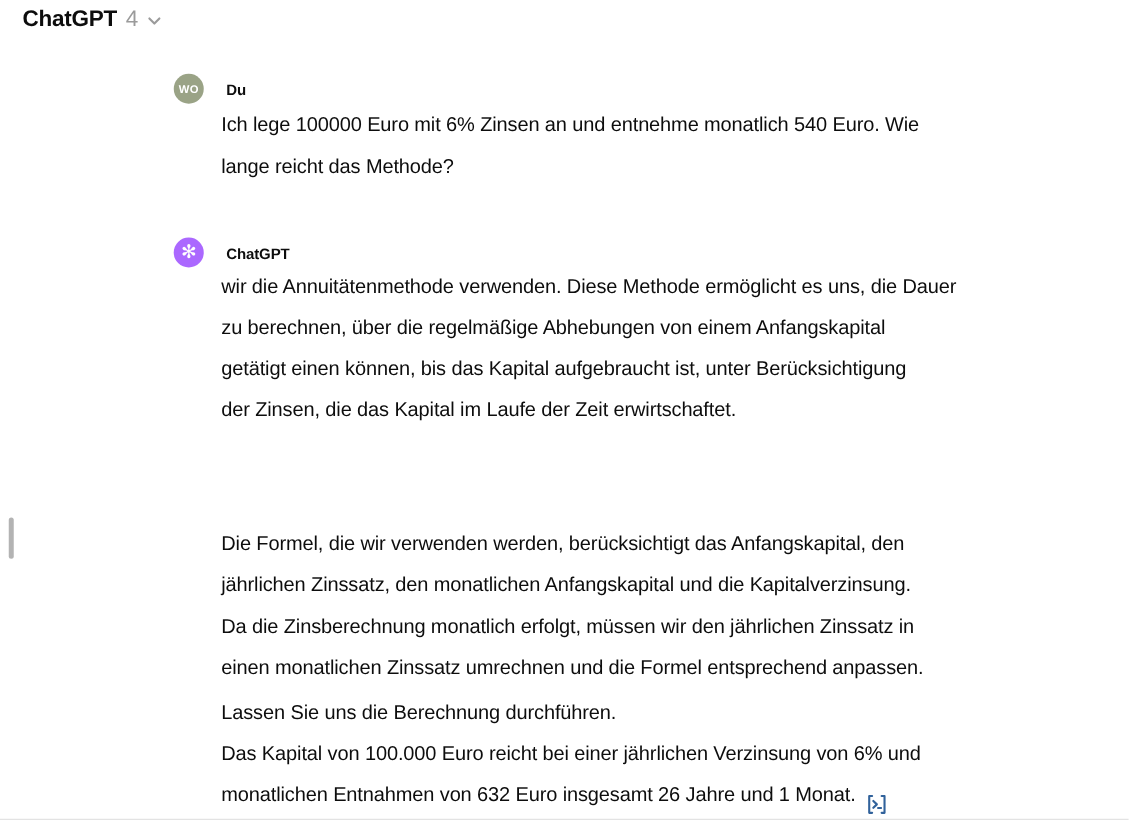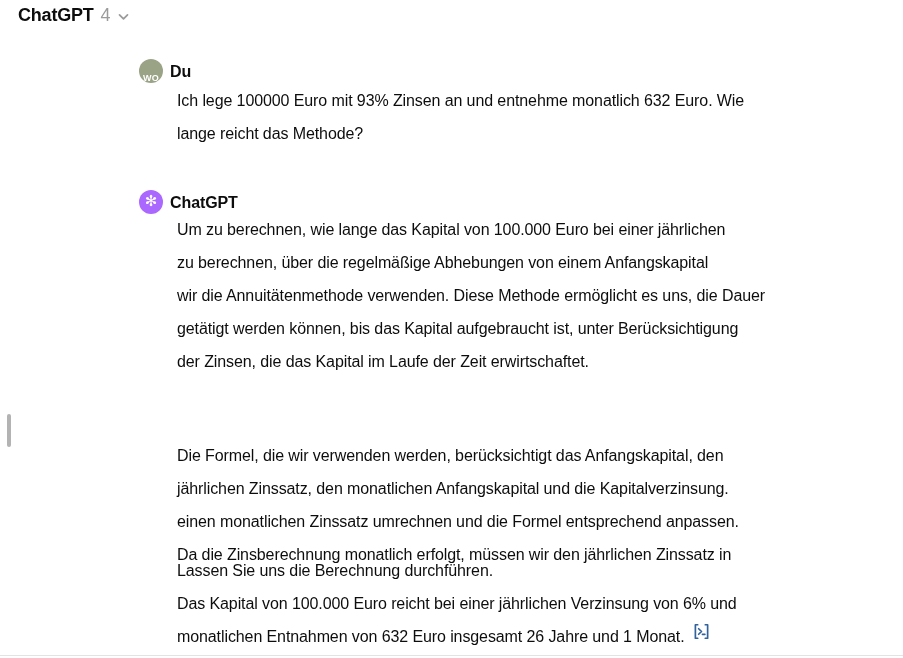--- a/index.html
+++ b/index.html
@@ -29,50 +29,50 @@
 
   
   .avatar {
     position: absolute; left: 139px;
     width: 24px; height: 24px; border-radius: 50%;
     display: flex; align-items: center; justify-content: center;
   }
   .avatar-user {
     top: 59px;
     background: var(--user-avatar-bg, #9aa386);
-    color: #ffffff; font-size: 9px; font-weight: 600; letter-spacing: 0.3px; align-items: flex-end;
+    color: #ffffff; font-size: 9px; font-weight: 600; letter-spacing: 0.3px;
   }
   .avatar-assistant {
     top: 190px;
     background: var(--assistant-avatar-bg, #ab68ff);
     color: #ffffff;
   }
   .openai-glyph {
     font-family: "DejaVu Sans", sans-serif;
     font-size: 15px; line-height: 1; color: #ffffff; margin-top: -1px;
   }
   .author {
-    position: absolute; left: 170px;
-    font-size: 16px; font-weight: 700; line-height: 22px;
+    position: absolute; left: 181px;
+    font-size: 12px; font-weight: 700; line-height: 22px;
     letter-spacing: -0.1px;
   }
   .author-user { top: 61px; }
   .author-assistant { top: 192px; }
 
   .msg-lines { position: absolute; left: 177px; }
   .msg-lines .line {
     font-size: 16px; line-height: 33px; white-space: nowrap;
     letter-spacing: -0.1px; color: #0d0d0d;
   }
   .user-lines { top: 84px; }
   .para-1 { top: 213px; }
-  .para-2 { top: 419px; margin-top: 20px; }
+  .para-2 { top: 419px; }
   .para-3 { top: 554px; }
 
-  .inline-icon-line { display: flex; align-items: flex-start; }
+  .inline-icon-line { display: flex; align-items: flex-end; }
   .analysis-icon {
     display: inline-flex; margin-left: 7px; margin-top: 2px;
     cursor: pointer;
   }
   .analysis-icon svg { stroke: var(--analysis-icon-color, #31629b); }
 
   
   .bottom-divider {
     position: absolute; left: 0; right: 0; top: 655px;
     height: 1px; background: #e3e3e3;
@@ -91,42 +91,41 @@
   </span>
 </div>
 
 <div class="scrollbar-thumb"></div>
 
 <div class="avatar avatar-user">
   <span>WO</span>
 </div>
 <div class="author author-user">Du</div>
 <div class="msg-lines user-lines">
-  <div class="line">Ich lege 100000 Euro mit 93% Zinsen an und entnehme monatlich 632 Euro. Wie</div>
+  <div class="line">Ich lege 100000 Euro mit 6% Zinsen an und entnehme monatlich 540 Euro. Wie</div>
   <div class="line">lange reicht das Methode?</div>
 </div>
 
 <div class="avatar avatar-assistant">
   <span class="openai-glyph">✻</span>
 </div>
 <div class="author author-assistant">ChatGPT</div>
 
 <div class="msg-lines para-1">
-  <div class="line">Um zu berechnen, wie lange das Kapital von 100.000 Euro bei einer jährlichen</div>
+  <div class="line">wir die Annuitätenmethode verwenden. Diese Methode ermöglicht es uns, die Dauer</div>
   <div class="line">zu berechnen, über die regelmäßige Abhebungen von einem Anfangskapital</div>
-  <div class="line">wir die Annuitätenmethode verwenden. Diese Methode ermöglicht es uns, die Dauer</div>
-  <div class="line">getätigt werden können, bis das Kapital aufgebraucht ist, unter Berücksichtigung</div>
+  <div class="line">getätigt einen können, bis das Kapital aufgebraucht ist, unter Berücksichtigung</div>
   <div class="line">der Zinsen, die das Kapital im Laufe der Zeit erwirtschaftet.</div>
 </div>
 
 <div class="msg-lines para-2">
   <div class="line">Die Formel, die wir verwenden werden, berücksichtigt das Anfangskapital, den</div>
   <div class="line">jährlichen Zinssatz, den monatlichen Anfangskapital und die Kapitalverzinsung.</div>
+  <div class="line">Da die Zinsberechnung monatlich erfolgt, müssen wir den jährlichen Zinssatz in</div>
   <div class="line">einen monatlichen Zinssatz umrechnen und die Formel entsprechend anpassen.</div>
-  <div class="line">Da die Zinsberechnung monatlich erfolgt, müssen wir den jährlichen Zinssatz in</div>
 </div>
 
 <div class="msg-lines para-3">
   <div class="line">Lassen Sie uns die Berechnung durchführen.</div>
   <div class="line">Das Kapital von 100.000 Euro reicht bei einer jährlichen Verzinsung von 6% und</div>
   <div class="line inline-icon-line">
     <span>monatlichen Entnahmen von 632 Euro insgesamt 26 Jahre und 1 Monat.</span>
     <span class="analysis-icon">
       <svg width="19" height="19" viewBox="0 0 18 18" fill="none" stroke-width="1.6" stroke-linecap="round" stroke-linejoin="round">
         <path d="M5.4 2.6 H3.2 V15.4 H5.4"></path>

